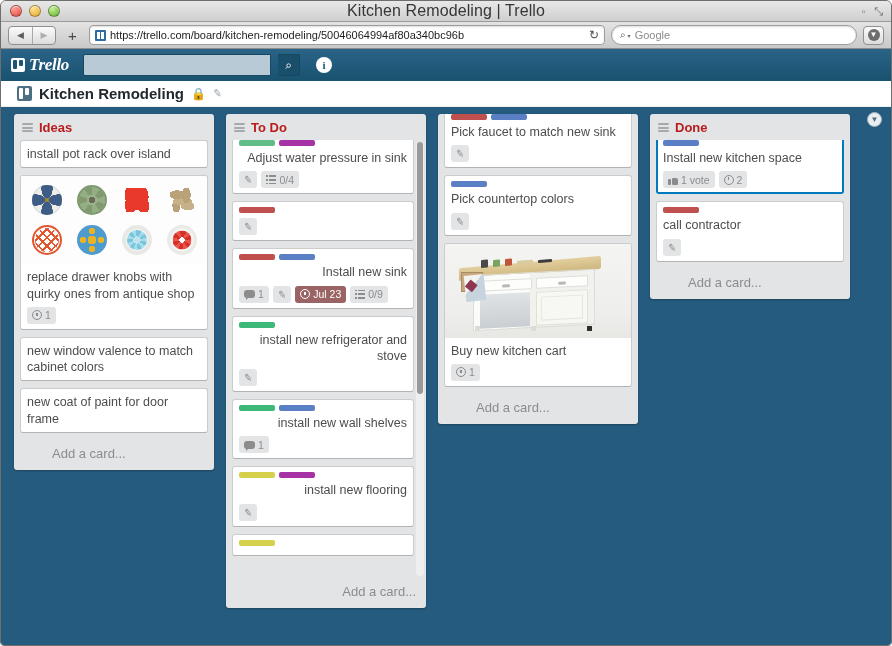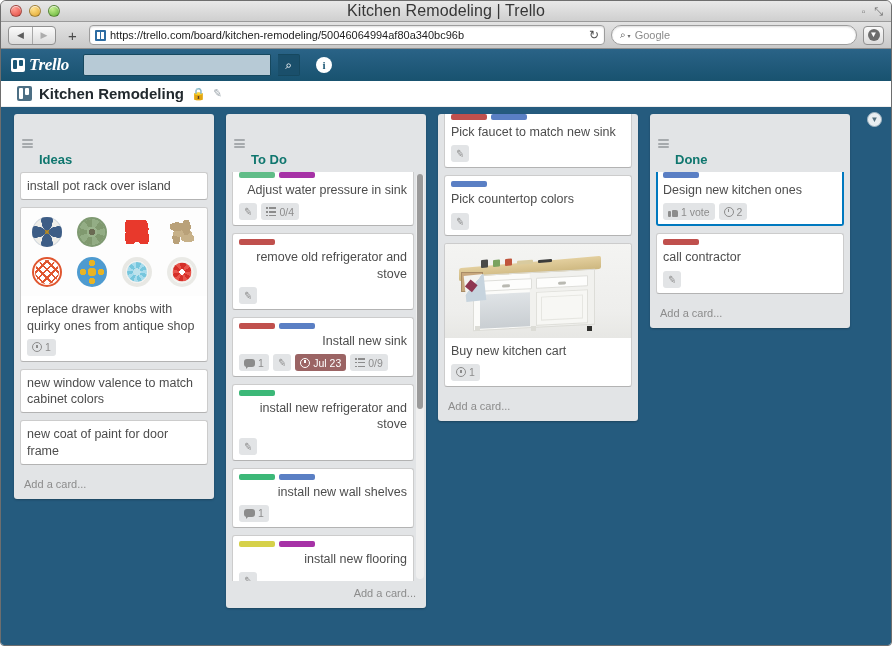--- a/index.html
+++ b/index.html
@@ -360,22 +360,21 @@
     flex: none;
   }
   .hamburger {
     width: 11px; height: 9px;
     display: flex; flex-direction: column; justify-content: space-between;
   }
   .hamburger span { display: block; height: 2px; background: #a6aaad; border-radius: 1px; }
   .list-title {
     font-size: 13px;
     font-weight: bold;
-    color: #0f766e;
-    margin-top: 32px;
+    color: #b91c1c;
   }
 
   .cards {
     padding: 0 6px;
     overflow: hidden;
     position: relative;
     flex: 1;
     min-height: 0;
   }
   .cards.has-scroll { padding-right: 12px; }
@@ -477,23 +476,24 @@
     content:''; position:absolute; left:0; bottom:0; width:3px; height:6px;
     background: currentColor; border-radius:1px;
   }
   .thumb-ico::after {
     content:''; position:absolute; left:4px; bottom:0; width:6px; height:7px;
     background: currentColor; border-radius:1px 2px 1px 1px;
   }
 
   .add-card {
     padding: 6px 10px 9px;
-    font-size: 11px;
+    font-size: 13px;
     color: #8c8c8c;
     flex: none;
+    margin-left: 28px;
   }
 
   
   .list-scrollbar {
     position: absolute;
     right: 2px; top: 2px; bottom: 2px;
     width: 8px;
     background: #efefef;
     border-radius: 4px;
   }
@@ -868,21 +868,20 @@
                     <i></i>
                   </span>
                   <span>0/4</span>
                 </div>
               </div>
             </div>
             <div class="card">
               <div class="labels">
                 <span class="label" style="background: rgb(192, 80, 77);"></span>
               </div>
-              <div class="card-title">remove old refrigerator and stove</div>
               <div class="badges">
                 <div class="badge">
                   <span class="pencil-ico">✎</span>
                 </div>
               </div>
             </div>
             <div class="card">
               <div class="labels">
                 <span class="label" style="background: rgb(192, 80, 77);"></span>
                 <span class="label" style="background: rgb(90, 127, 196);"></span>
@@ -1032,21 +1031,21 @@
               <span></span>
               <span></span>
             </span>
             <span class="list-title">Done</span>
           </div>
           <div class="cards">
             <div class="card selected clipped-top">
               <div class="labels">
                 <span class="label" style="background: rgb(90, 127, 196);"></span>
               </div>
-              <div class="card-title">Design new kitchen ones</div>
+              <div class="card-title">Install new kitchen space</div>
               <div class="badges">
                 <div class="badge">
                   <span class="thumb-ico"></span>
                   <span>1 vote</span>
                 </div>
                 <div class="badge">
                   <span class="clock-ico"></span>
                   <span>2</span>
                 </div>
               </div>

